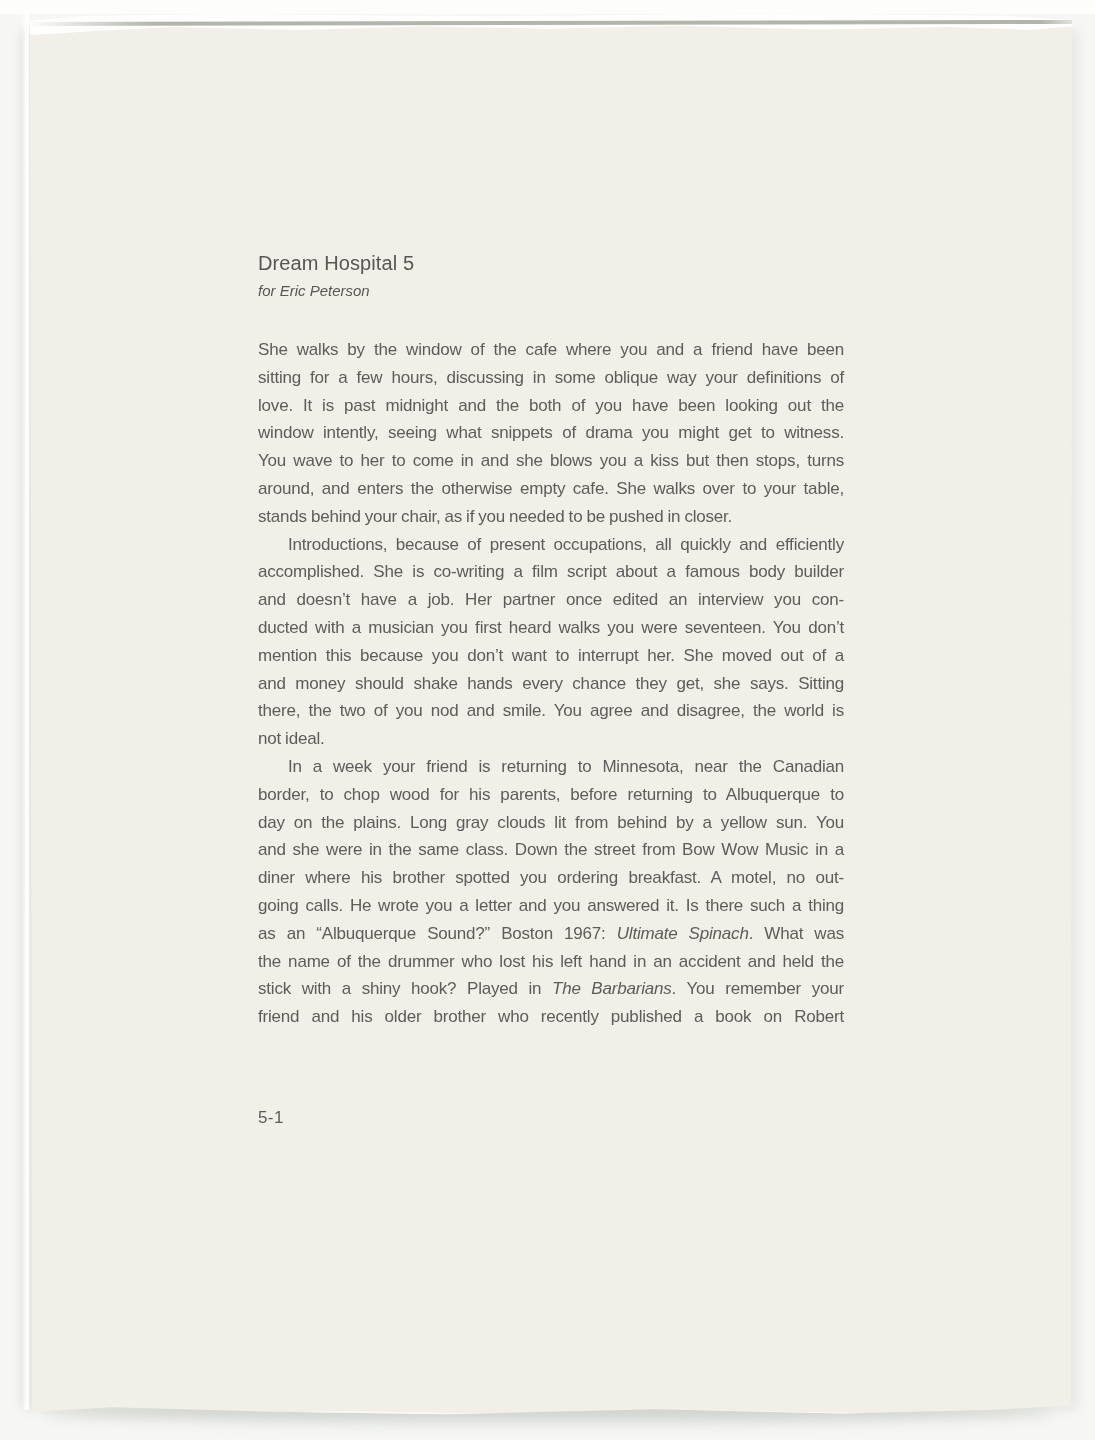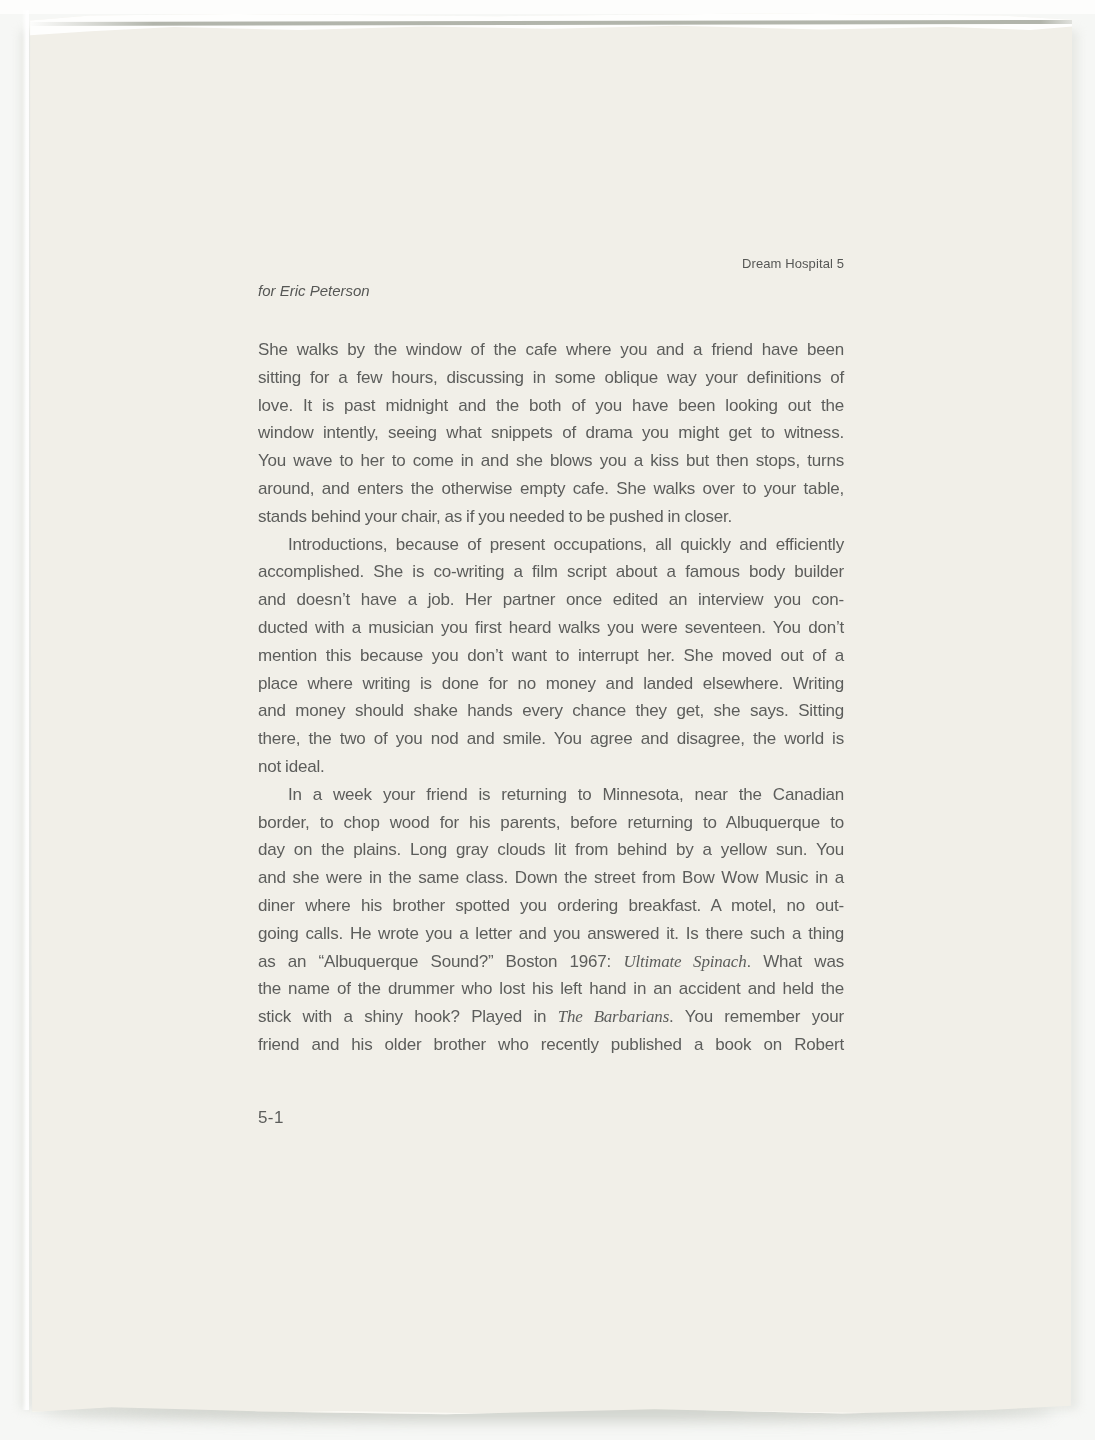--- a/index.html
+++ b/index.html
@@ -43,33 +43,33 @@
   }
   .bottom-deckle{
     position:absolute;left:0;bottom:0;width:100%;height:10px;background:#fbfaf6;
     clip-path:polygon(0 100%,100% 100%,100% 40%,84% 65%,66% 35%,48% 70%,30% 40%,14% 72%,0 45%);
     opacity:.85;
   }
   .text-col{
     position:absolute;left:230px;top:238px;width:586px;color:var(--ink);
   }
   .poem-title{
-    font-size:13px;line-height:27px;letter-spacing:.1px;color:#565755;text-align:right;
+    font-size:20px;line-height:27px;letter-spacing:.1px;color:#565755;
   }
   .poem-dedication{
     font-size:15px;line-height:27px;font-style:italic;color:#565755;
   }
   .poem-body{
     margin-top:32px;font-size:17px;line-height:27.8px;
     letter-spacing:-0.2px;word-spacing:-0.5px;
   }
   .bl{text-align:justify;text-align-last:justify;white-space:normal;}
   .bl.last{text-align-last:left;}
   .bl.indent{padding-left:30px;}
-  .poem-body em{font-style:italic;font-family:Liberation Serif, serif;}
+  .poem-body em{font-style:italic;}
   .page-number{
     position:absolute;left:230px;top:1096px;font-size:17px;color:var(--ink);
     letter-spacing:.4px;
   }
 </style>
 </head>
 <body>
 
 <div class="top-bg"></div>
 <div class="sheet-shadow2"></div>
@@ -92,21 +92,20 @@
           <div class="bl">You wave to her to come in and she blows you a kiss but then stops, turns</div>
           <div class="bl">around, and enters the otherwise empty cafe. She walks over to your table,</div>
           <div class="bl last">stands behind your chair, as if you needed to be pushed in closer.</div>
         </div>
         <div class="para">
           <div class="bl indent">Introductions, because of present occupations, all quickly and efficiently</div>
           <div class="bl">accomplished. She is co-writing a film script about a famous body builder</div>
           <div class="bl">and doesn’t have a job. Her partner once edited an interview you con-</div>
           <div class="bl">ducted with a musician you first heard walks you were seventeen. You don’t</div>
           <div class="bl">mention this because you don’t want to interrupt her. She moved out of a</div>
-          <div class="bl">place where writing is done for no money and landed elsewhere. Writing</div>
           <div class="bl">and money should shake hands every chance they get, she says. Sitting</div>
           <div class="bl">there, the two of you nod and smile. You agree and disagree, the world is</div>
           <div class="bl last">not ideal.</div>
         </div>
         <div class="para">
           <div class="bl indent">In a week your friend is returning to Minnesota, near the Canadian</div>
           <div class="bl">border, to chop wood for his parents, before returning to Albuquerque to</div>
           <div class="bl">day on the plains. Long gray clouds lit from behind by a yellow sun. You</div>
           <div class="bl">and she were in the same class. Down the street from Bow Wow Music in a</div>
           <div class="bl">diner where his brother spotted you ordering breakfast. A motel, no out-</div>

